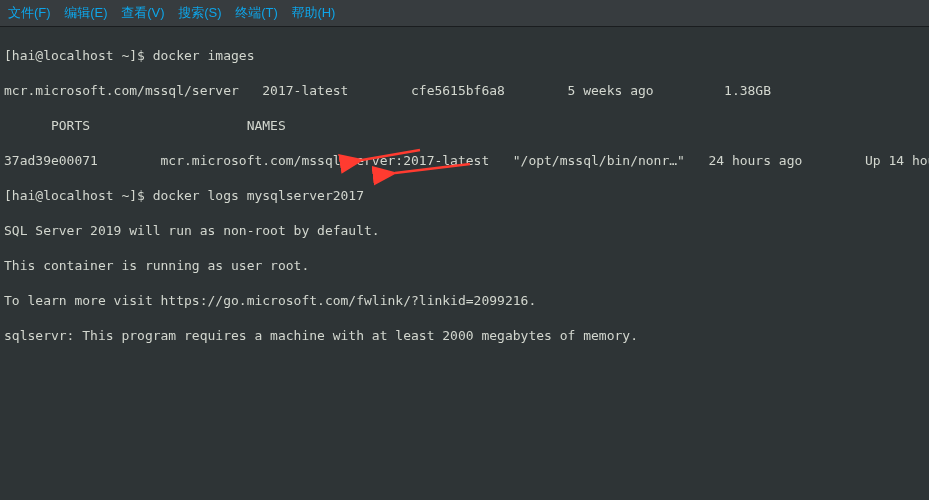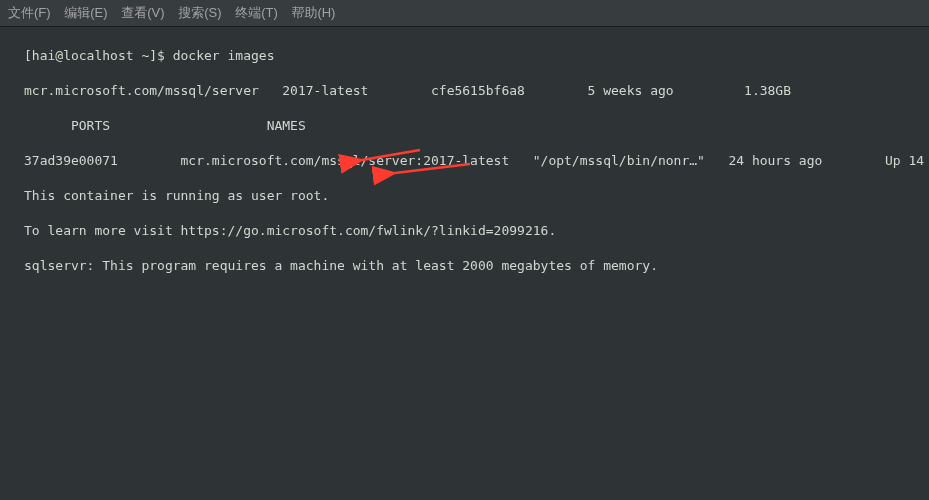--- a/index.html
+++ b/index.html
@@ -13,27 +13,27 @@
       overflow: hidden;
       position: relative;
     }
     .menubar {
       background: #373c3f;
       padding: 4px 8px;
       font-size: 13px;
       border-bottom: 1px solid #1a1d1f;
       font-family: sans-serif;
     }
-    .menubar span { margin-right: 10px; cursor: default; color: #a3a3a3; text-align: right; }
+    .menubar span { margin-right: 10px; cursor: default; color: #0ea5e9; text-align: right; }
     .terminal {
       padding: 2px 4px;
       white-space: pre;
       line-height: 1.35;
     }
-    .ln { white-space: pre; margin-left: 20px; }
+    .ln { white-space: pre; }
     .arrows {
       position: absolute;
       pointer-events: none;
       top: 0; left: 0;
     }
   </style>
 </head>
 <body>
 
 <div class="menubar">
@@ -43,20 +43,22 @@
   <span>搜索(S)</span>
   <span>终端(T)</span>
   <span>帮助(H)</span>
 </div>
 
 <div class="terminal">
 <div class="ln">[hai@localhost ~]$ docker images</div>
 <div class="ln">mcr.microsoft.com/mssql/server   2017-latest        cfe5615bf6a8        5 weeks ago         1.38GB</div>
 <div class="ln">      PORTS                    NAMES</div>
 <div class="ln">37ad39e00071        mcr.microsoft.com/mssql/server:2017-latest   "/opt/mssql/bin/nonr…"   24 hours ago        Up 14 hours</div>
+<div class="ln">[hai@localhost ~]$ docker logs mysqlserver2017</div>
+<div class="ln">SQL Server 2019 will run as non-root by default.</div>
 <div class="ln">This container is running as user root.</div>
 <div class="ln">To learn more visit https://go.microsoft.com/fwlink/?linkid=2099216.</div>
 <div class="ln">sqlservr: This program requires a machine with at least 2000 megabytes of memory.</div>
 
 
 
 
 
 
 

